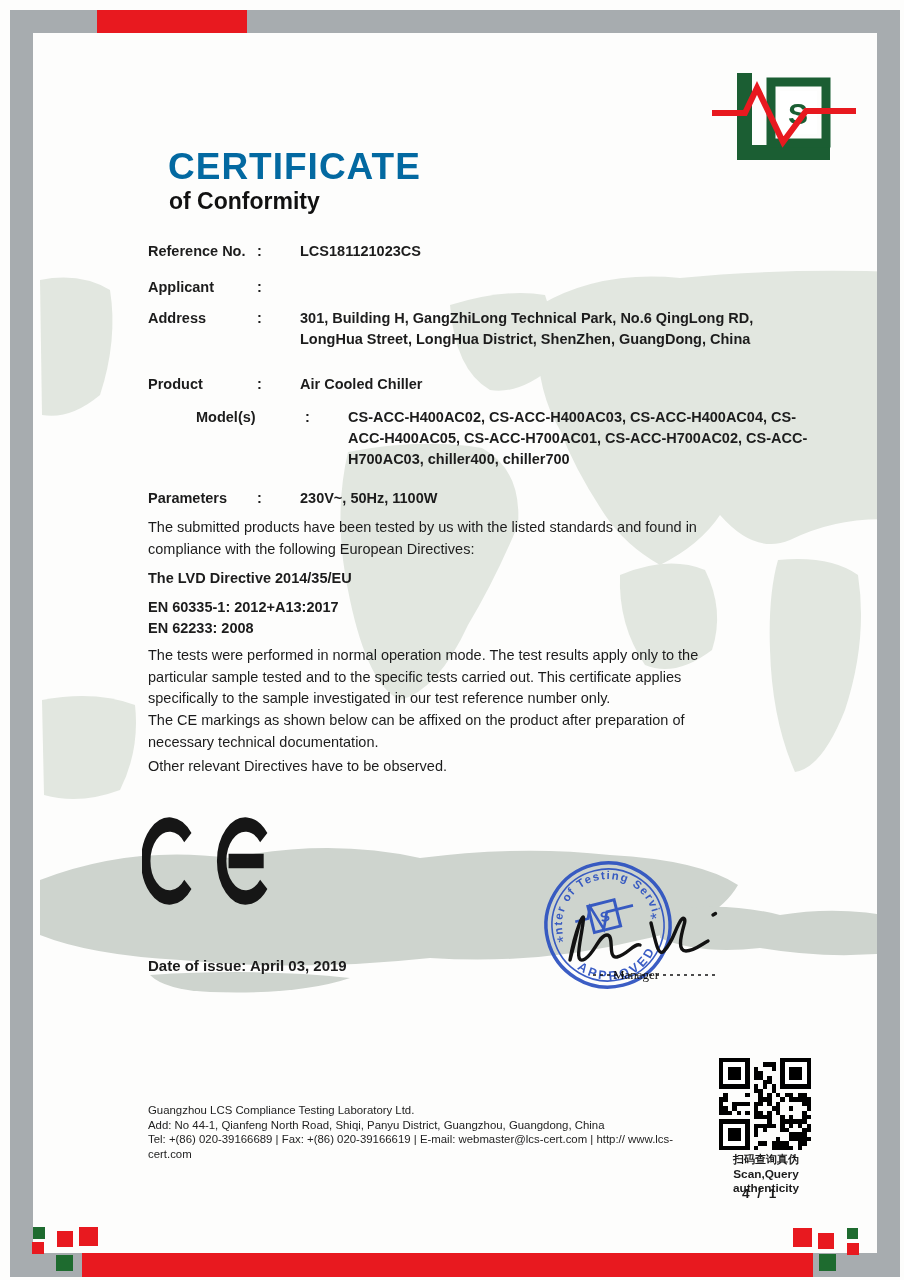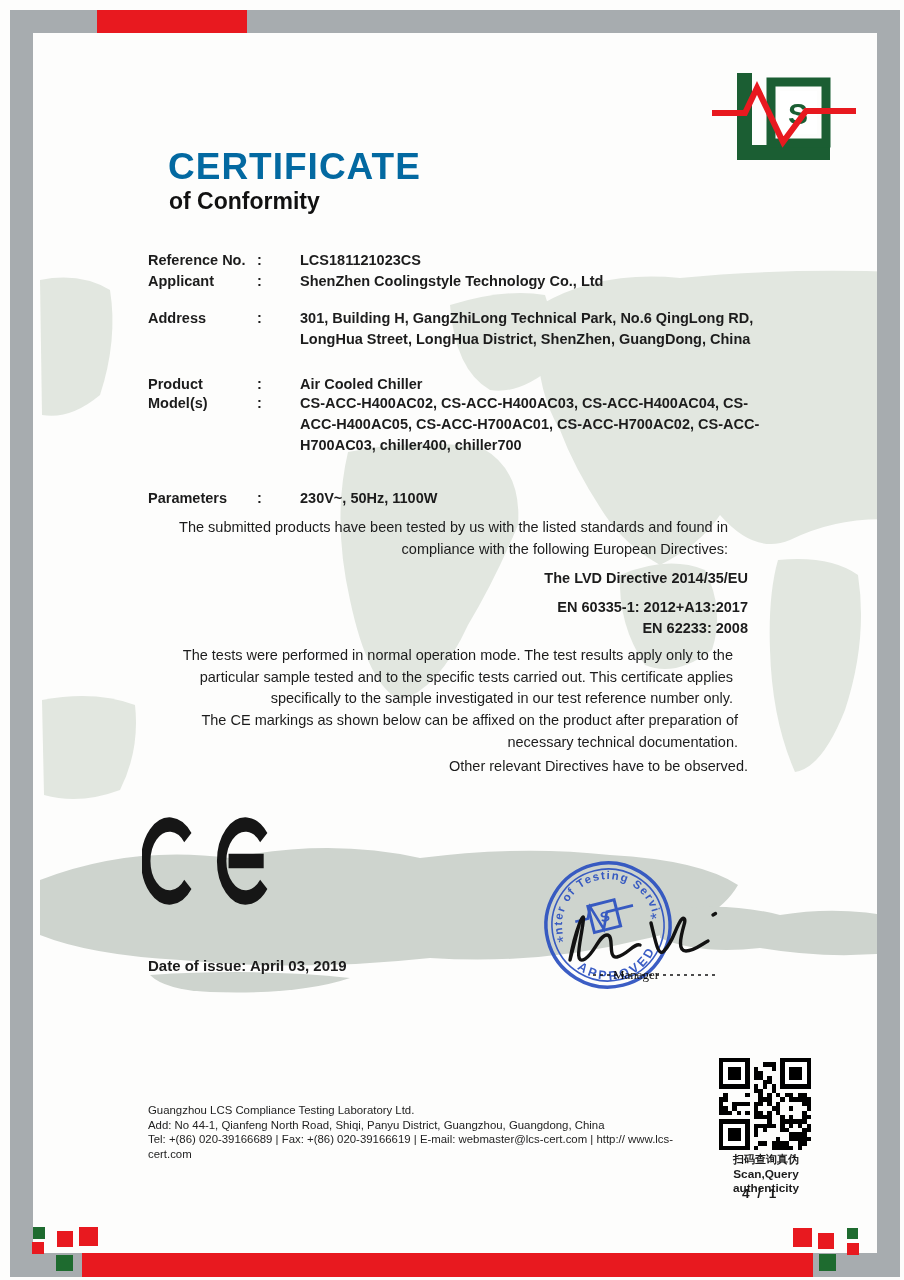--- a/index.html
+++ b/index.html
@@ -18,21 +18,21 @@
   .content { position:absolute; left:0; top:0; width:100%; height:100%; z-index:6; color:#1c1c1c; }
   .abs { position:absolute; }
   .title-main { font-size:37px; font-weight:bold; letter-spacing:1px; color:#0369a1; }
   .title-sub { font-size:23px; font-weight:bold; color:#111; }
 
   .frow { position:absolute; left:148px; width:625px; display:flex; font-size:14.5px; font-weight:bold; line-height:21px; }
   .frow .lbl { flex:0 0 109px; }
   .frow .col { flex:0 0 43px; }
   .frow .val { flex:1 1 auto; max-width:473px; }
 
-  .para { position:absolute; left:148px; font-size:14.5px; line-height:21.5px; width:600px;text-align:right; }
+  .para { position:absolute; left:148px; font-size:14.5px; line-height:21.5px; width:600px; }
   .bold { font-weight:bold; }
 
   .footer-line { font-size:11.4px; line-height:14.6px; color:#222; }
   .qr-caption { position:absolute; left:700px; width:132px; text-align:center; font-weight:bold; }
   .page-num { font-size:13.5px; font-weight:bold; letter-spacing:2px; }
   .manager { font-size:13px; color:#111; }
 </style>
 </head>
 <body>
 
@@ -81,41 +81,40 @@
       <rect x="31" y="79" width="93" height="15" fill="#1b5e33"></rect>
       <rect x="65" y="16" width="55" height="61" fill="none" stroke="#1b5e33" stroke-width="9"></rect>
       <rect x="74" y="25" width="37" height="43" fill="#ffffff"></rect>
       <text x="92" y="58" text-anchor="middle" font-size="30" font-weight="bold" fill="#1b5e33" font-family="Liberation Sans, sans-serif">S</text>
       <polyline points="6,47 39,47 51,22 77,76 100,45 150,45" fill="none" stroke="#e8191f" stroke-width="6"></polyline>
     </svg>
 
     <div class="abs title-main" style="left:168px; top:146px;">CERTIFICATE</div>
     <div class="abs title-sub" style="left:169px; top:188px;">of Conformity</div>
 
-    <div class="frow" style="top:250px;justify-content:flex-end;">
+    <div class="frow" style="top:241px;justify-content:flex-end;">
       <span class="lbl">Reference No.</span>
       <span class="col">:</span>
       <span class="val">LCS181121023CS</span>
     </div>
-    <div class="frow" style="top:271px;">
+    <div class="frow" style="top:277px;">
       <span class="lbl">Applicant</span>
       <span class="col">:</span>
-      <span class="val">ShenZhen Coolingstyle Technology Co., Ltd</span>
     </div>
     <div class="frow" style="top:308px;">
       <span class="lbl">Address</span>
       <span class="col">:</span>
       <span class="val">301, Building H, GangZhiLong Technical Park, No.6 QingLong RD, LongHua Street, LongHua District, ShenZhen, GuangDong, China</span>
     </div>
     <div class="frow" style="top:374px;">
       <span class="lbl">Product</span>
       <span class="col">:</span>
       <span class="val">Air Cooled Chiller</span>
     </div>
-    <div class="frow" style="top:393px;">
+    <div class="frow" style="top:407px;margin-left:48px;">
       <span class="lbl">Model(s)</span>
       <span class="col">:</span>
       <span class="val">CS-ACC-H400AC02, CS-ACC-H400AC03, CS-ACC-H400AC04, CS-ACC-H400AC05, CS-ACC-H700AC01, CS-ACC-H700AC02, CS-ACC-H700AC03, chiller400, chiller700</span>
     </div>
     <div class="frow" style="top:488px;">
       <span class="lbl">Parameters</span>
       <span class="col">:</span>
       <span class="val">230V~, 50Hz, 1100W</span>
     </div>
 

